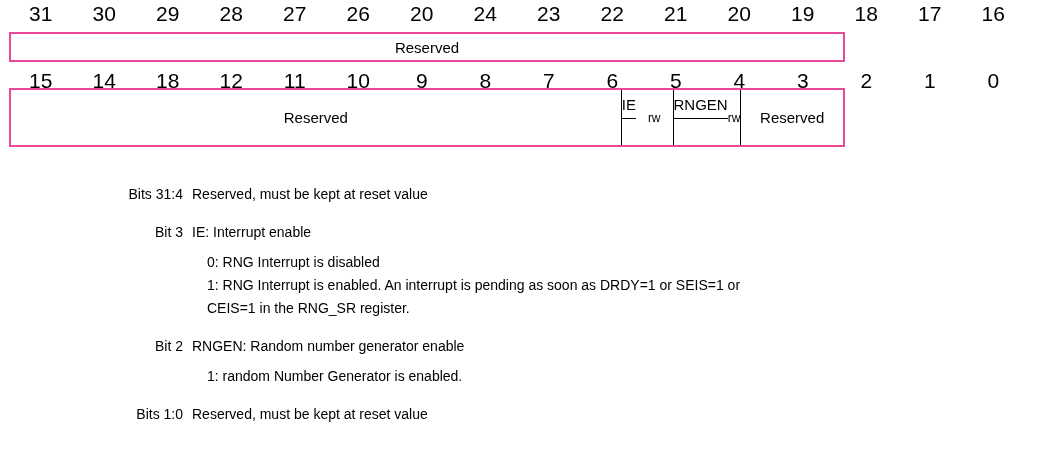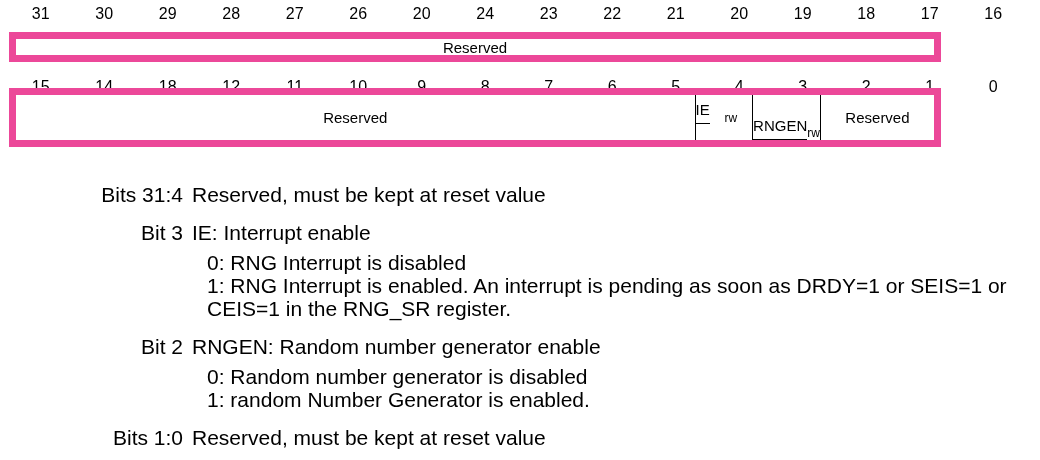--- a/index.html
+++ b/index.html
@@ -6,50 +6,50 @@
   body {
     width:1040px; height:460px;
     background:#ffffff; color:#000000;
     font-family:"Liberation Sans", sans-serif;
     position:relative; overflow:hidden;
   }
 
   
   .bits-row {
     position:absolute; left:9px; width:1016px;
-    display:flex; font-size:16px; line-height:18px;
+    display:flex; font-size:21px; line-height:18px;
   }
   .bits-row span { flex:1; text-align:center; }
   #bits-high { top:5px; }
-  #bits-low  { top:78px;justify-content:flex-end; }
+  #bits-low  { top:72px;justify-content:flex-end; }
 
   .field-box {
-    position:absolute; left:9px; width:932px;
-    border:7px solid #ec4899; box-sizing:border-box;
+    position:absolute; left:9px; width:836px;
+    border:2px solid #ec4899; box-sizing:border-box;
     background:#fff; font-size:15px;
   }
   #box-high { top:32px; height:30px; display:flex; align-items:center; justify-content:center; }
   #box-low  { top:88px; height:59px; display:flex; }
 
   .span-cell { display:flex; align-items:center; justify-content:center; }
   .res-15-4 { flex:12; }
   .res-1-0  { flex:2; }
   .field-col { flex:1; display:flex; flex-direction:row; }
   .field-col .fname {
     height:28px; border-bottom:1px solid #000;
     display:flex; align-items:center; justify-content:center;
   }
   .field-col .faccess { flex:1; display:flex; align-items:center; justify-content:center; font-size:12px; }
   .field-col.ie    { border-left:1px solid #000; border-right:1px solid #000; }
-  .field-col.rngen { border-right:1px solid #000;align-items:flex-end; }
+  .field-col.rngen { border-right:1px solid #000; }
 
   
   .descriptions {
     position:absolute; top:183px; left:0; width:1040px;
-    font-size:21px; line-height:23px;
+    font-size:14px; line-height:23px;
   }
   .group { margin-top:15px; }
   .group:first-child { margin-top:0; }
   .drow { display:flex; }
   .dlabel { width:183px; flex:none; text-align:right; white-space:nowrap; }
   .dbody  { margin-left:9px; white-space:nowrap; }
   .dvalues { margin-top:7px; padding-left:15px; }
   .bold { font-weight:normal; }
 </style>
 </head>
@@ -142,21 +142,20 @@
       </div>
     </div>
 
     <div class="group">
       <div class="drow">
         <div class="dlabel">Bit 2</div>
         <div class="dbody">
           <span class="bold">RNGEN:</span>
           <span>Random number generator enable</span>
           <div class="dvalues">
-            <div>0: Random number generator is disabled</div>
             <div>1: random Number Generator is enabled.</div>
           </div>
         </div>
       </div>
     </div>
 
     <div class="group">
       <div class="drow">
         <div class="dlabel">Bits 1:0</div>
         <div class="dbody">

